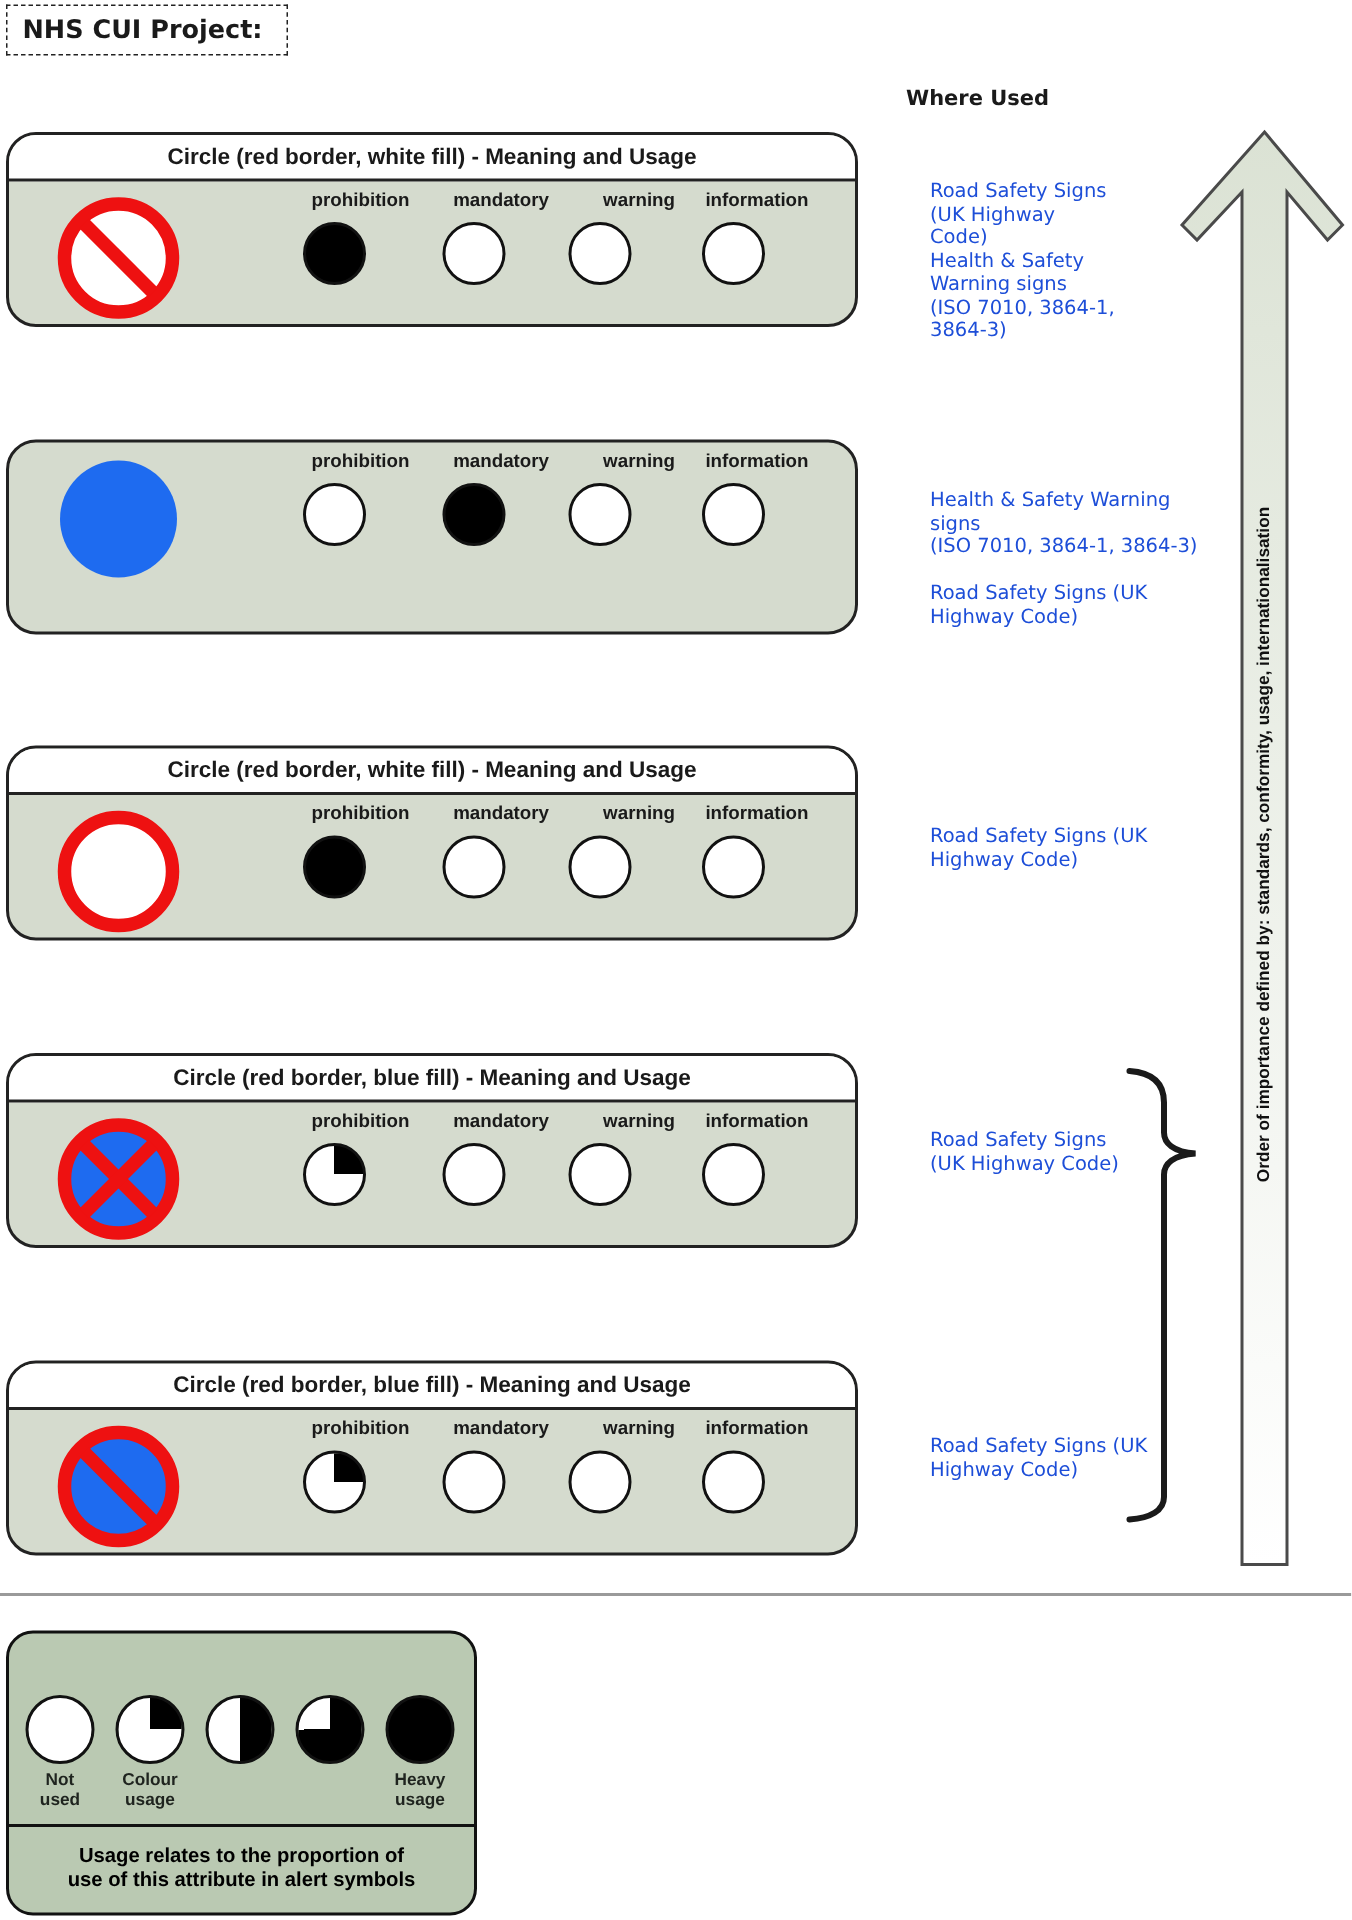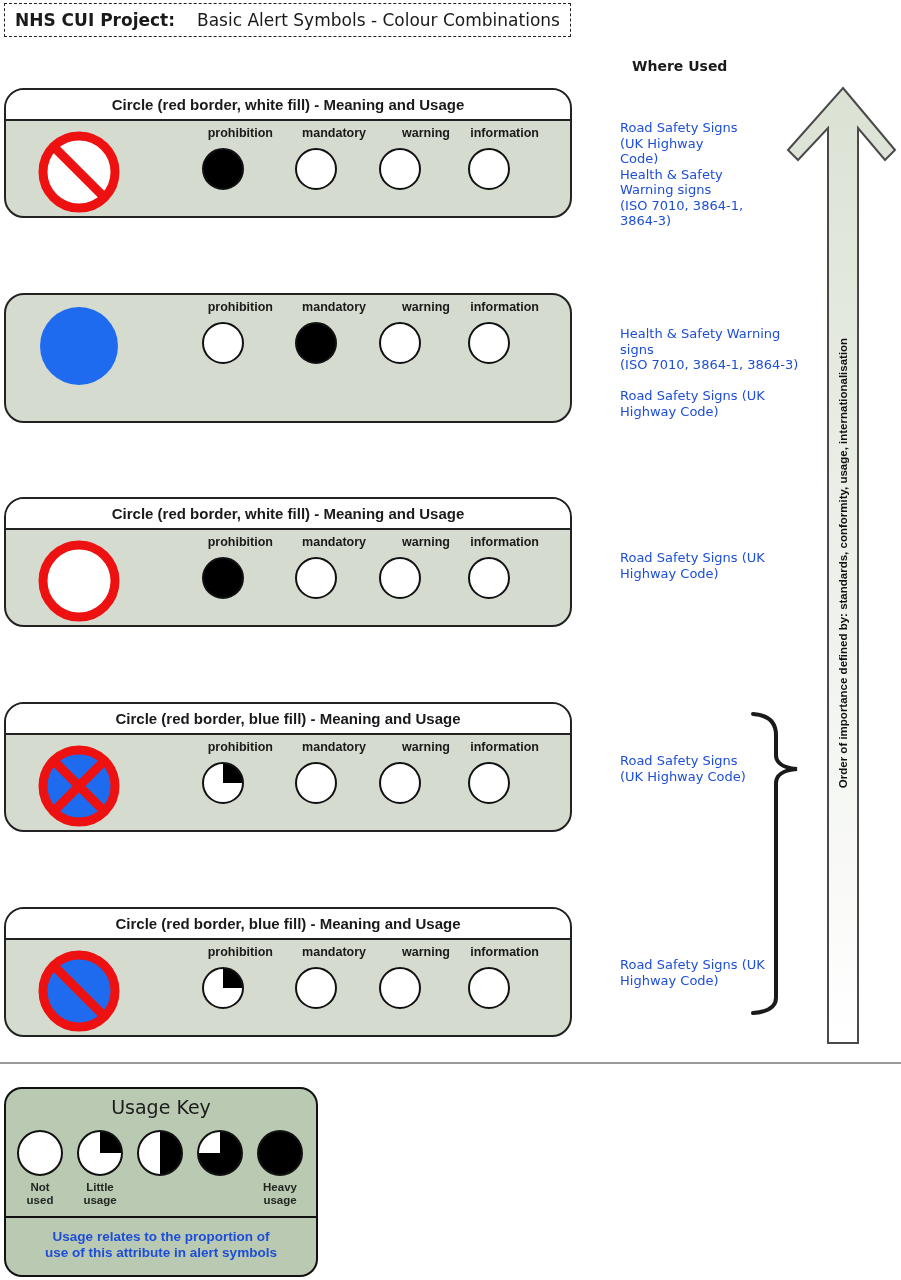--- a/index.html
+++ b/index.html
@@ -1,24 +1,24 @@
 <!DOCTYPE html>
 <html><head>
 <meta charset="utf-8">
 <style>
   html,body{margin:0;padding:0;background:#fff;}
   .canvas{position:relative;width:901px;height:1280px;background:#fff;
           font-family:"DejaVu Sans","Liberation Sans",sans-serif;color:#1a1a1a;overflow:hidden;}
 
   
   .title-box{position:absolute;left:4px;top:3px;height:32px;padding:0 10px;
-             border:1px dashed #222;display:flex;align-items:center;font-size:17px;white-space:nowrap;gap:16px;}
+             border:1px dashed #222;display:flex;align-items:center;font-size:17px;white-space:nowrap;}
   .title-box .bold{font-weight:bold;margin-right:6px;}
 
-  .where-used-header{position:absolute;left:632px;top:58px;font-weight:bold;font-size:14px;}
+  .where-used-header{position:absolute;left:604px;top:58px;font-weight:bold;font-size:14px;}
 
   
   .panel{position:absolute;left:4px;width:568px;height:130px;border:2px solid #222;
          border-radius:20px;background:#d5dbce;overflow:hidden;box-sizing:border-box;}
   .panel-header{height:29px;line-height:29px;background:#fff;border-bottom:2px solid #222;
                 text-align:center;font-weight:bold;font-size:15px;font-family:"Liberation Sans",sans-serif;}
   .panel-body{position:relative;height:97px;}
   .symbol{position:absolute;left:32px;top:10px;width:82px;height:82px;}
   .col{position:absolute;top:5px;width:100px;text-align:right;}
   .col-label{font-weight:bold;font-size:12.5px;font-family:"Liberation Sans",sans-serif;}
@@ -42,31 +42,30 @@
   .usage-key{position:absolute;left:4px;top:1087px;width:314px;height:190px;background:#bac9b2;
              border:2px solid #111;border-radius:18px;box-sizing:border-box;overflow:hidden;}
   .uk-title{text-align:center;margin-top:7px;font-size:19px;color:#1c1c1c;}
   .uk-row{position:absolute;top:41px;left:0;width:100%;height:100px;}
   .uk-item{position:absolute;width:60px;text-align:center;}
   .uk-circle{width:46px;height:46px;margin:0 auto;border:2px solid #111;border-radius:50%;box-sizing:border-box;}
   .uk-label{margin-top:5px;font-weight:bold;font-size:11.5px;line-height:13px;white-space:pre-line;
             font-family:"Liberation Sans",sans-serif;color:#1f241f;}
   .uk-line{position:absolute;left:0;top:127px;width:100%;height:2px;background:#111;}
   .uk-note{position:absolute;left:0;top:140px;width:100%;text-align:center;font-weight:bold;
-           font-size:13.5px;line-height:16px;white-space:pre-line;color:#1d4ed8;
+           font-size:13.5px;line-height:16px;white-space:pre-line;color:#000000;
            font-family:"Liberation Sans",sans-serif;}
 </style>
 </head>
 <body>
 
 <div class="canvas">
 
   <div class="title-box">
     <span class="bold">NHS CUI Project:</span>
-    <span>Basic Alert Symbols - Colour Combinations</span>
   </div>
 
   <div class="where-used-header">Where Used</div>
 
   <div class="panel" style="top:88px">
     <div class="panel-header">Circle (red border, white fill) - Meaning and Usage</div>
     <div class="panel-body">
       <div class="symbol">
         <svg width="82" height="82" viewBox="0 0 82 82">
           <circle cx="41" cy="41" r="36" fill="#ffffff" stroke="#ee1111" stroke-width="9"></circle>
@@ -232,30 +231,29 @@
         <stop offset="1" stop-color="#ffffff"></stop>
       </linearGradient>
     </defs>
     <polygon points="63,8 115,70 105,80 78,48 78,963 48,963 48,48 18,80 8,70" fill="url(#arrowGrad)" stroke="#4a4a4a" stroke-width="2" stroke-linejoin="miter"></polygon>
   </svg>
   <div class="arrow-label">Order of importance defined by: standards, conformity, usage, internationalisation</div>
 
   <div class="divider"></div>
 
   <div class="usage-key">
-    <div class="uk-title">Usage Key</div>
     <div class="uk-row">
       <div class="uk-item" style="left:4px">
         <div class="uk-circle" style="background: rgb(255, 255, 255);"></div>
         <div class="uk-label">Not
 used</div>
       </div>
       <div class="uk-item" style="left:64px">
         <div class="uk-circle" style="background: conic-gradient(rgb(0, 0, 0) 0deg, rgb(0, 0, 0) 25%, rgb(255, 255, 255) 0deg);"></div>
-        <div class="uk-label">Little
+        <div class="uk-label">Colour
 usage</div>
       </div>
       <div class="uk-item" style="left:124px">
         <div class="uk-circle" style="background: conic-gradient(rgb(0, 0, 0) 0deg, rgb(0, 0, 0) 50%, rgb(255, 255, 255) 0deg);"></div>
         <div class="uk-label"></div>
       </div>
       <div class="uk-item" style="left:184px">
         <div class="uk-circle" style="background: conic-gradient(rgb(0, 0, 0) 0deg, rgb(0, 0, 0) 75%, rgb(255, 255, 255) 0deg);"></div>
         <div class="uk-label"></div>
       </div>

